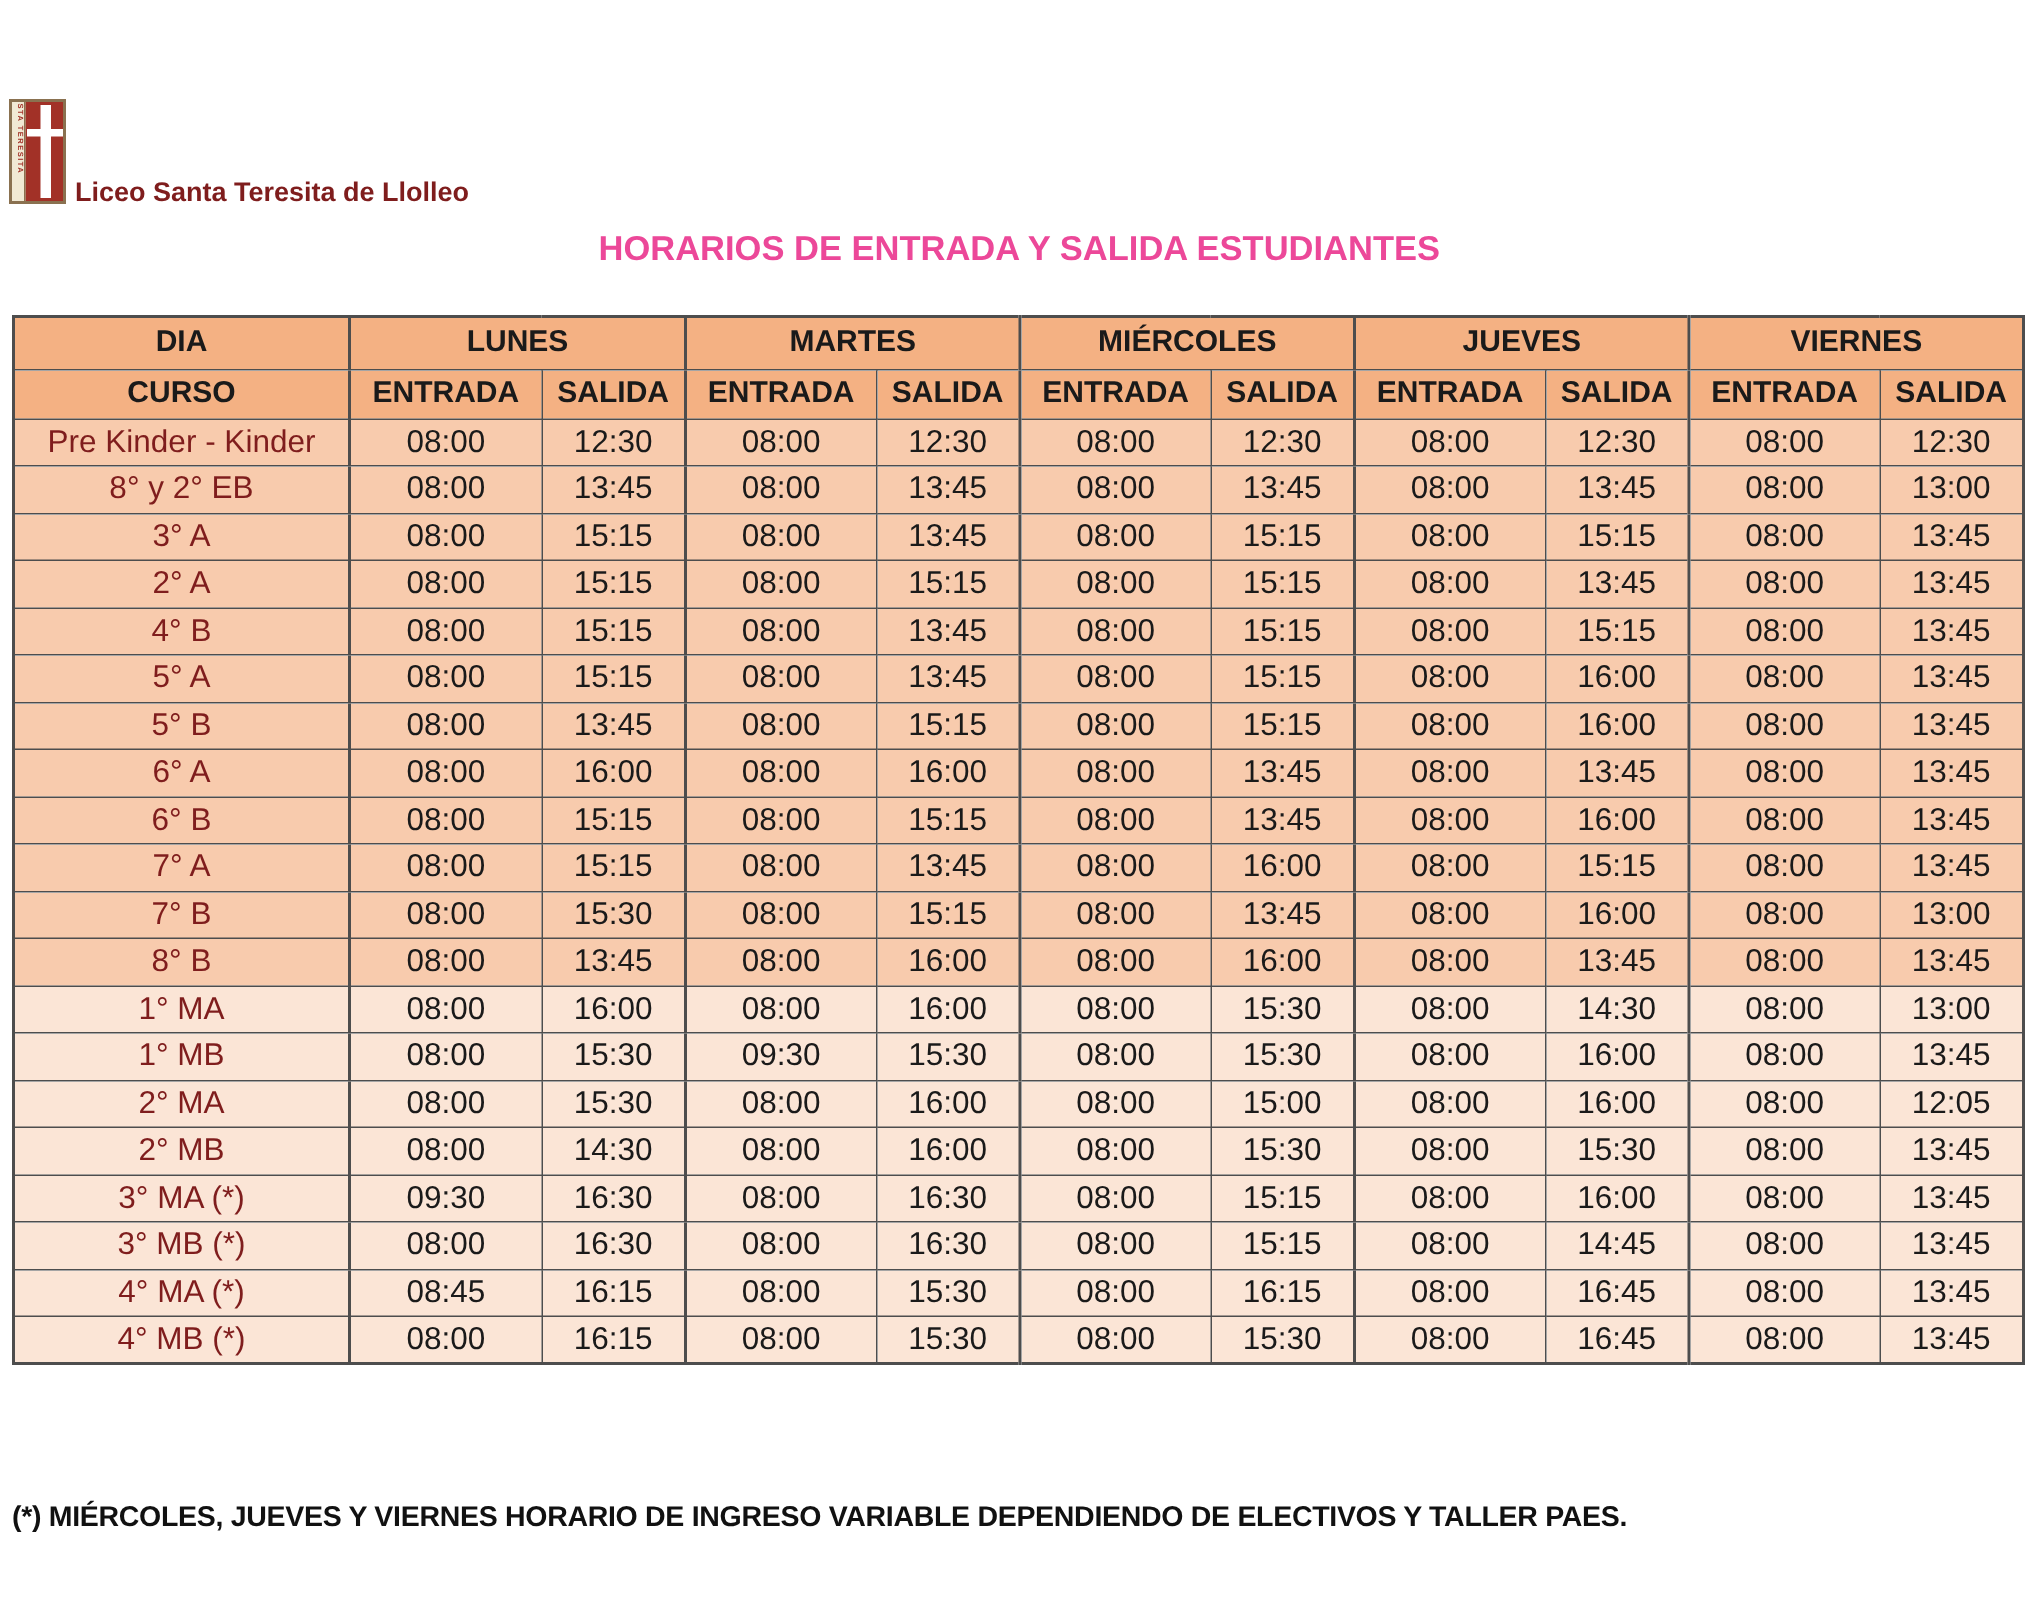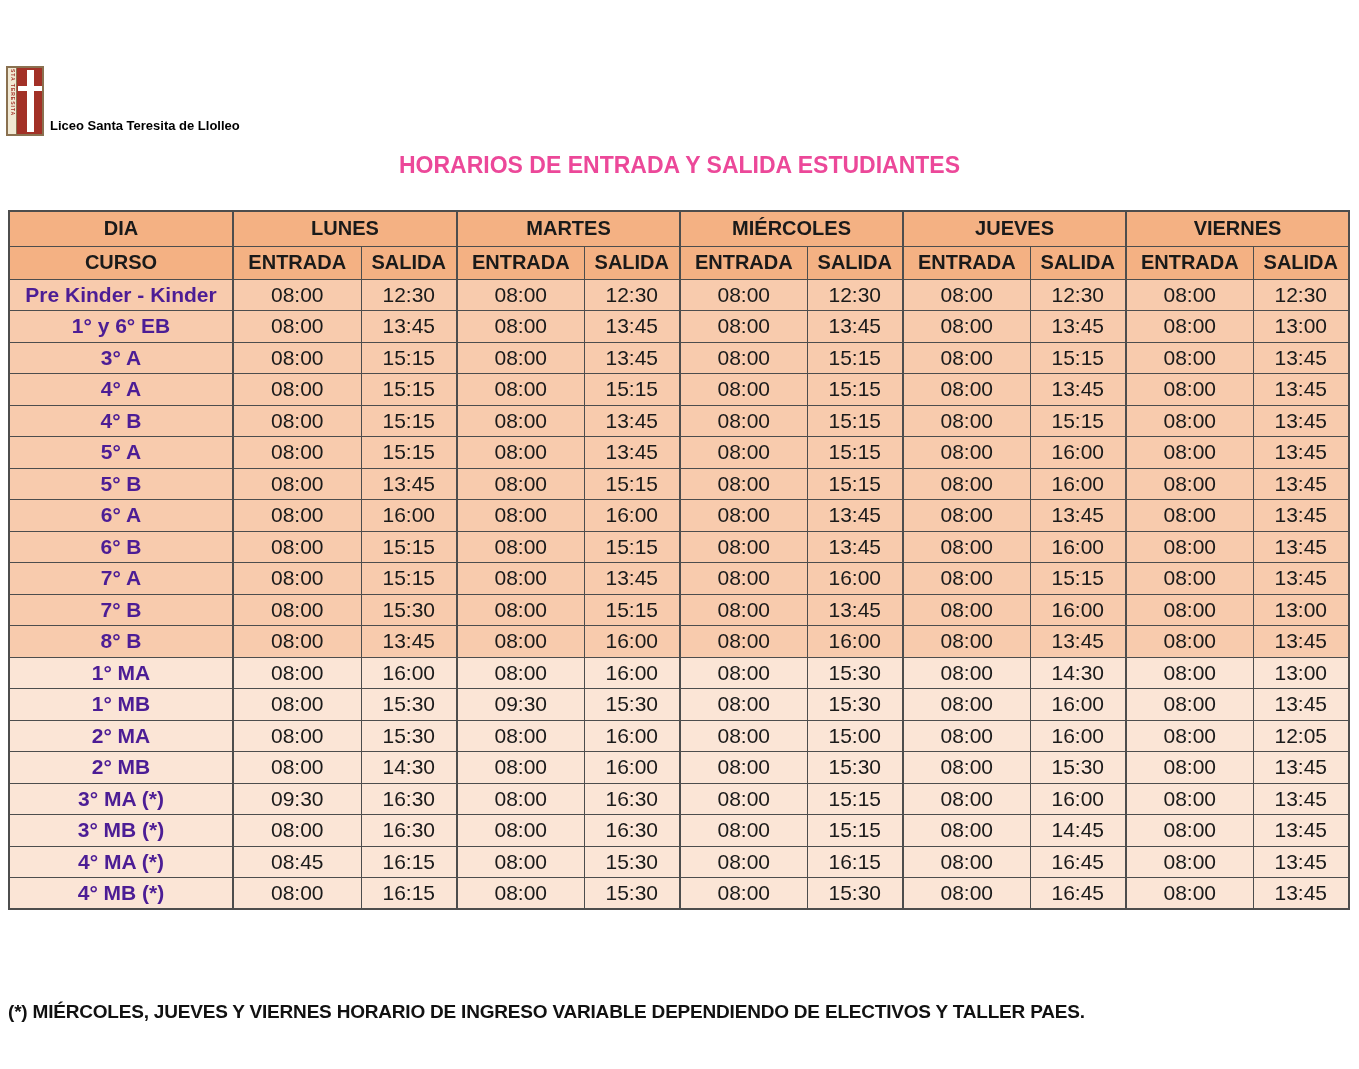--- a/index.html
+++ b/index.html
@@ -49,23 +49,23 @@
   .logo .cross-h {
     position: absolute;
     left: 10px; top: 18px;
     width: 24px; height: 5px;
     background: #ffffff;
   }
 
   .school-name {
     position: absolute;
     left: 50px; top: 118px;
-    font-size: 13px;
+    font-size: 18px;
     font-weight: bold;
-    color: #000000;
+    color: #7f1d1d;
     text-align: right;
   }
 
   .doc-title {
     position: absolute;
     left: 0; top: 152px;
     width: 1359px;
     text-align: center;
     font-size: 23px;
     font-weight: bold;
@@ -95,23 +95,23 @@
   tr.curso-row  { height: 33px; }
   tbody tr      { height: 31.5px; }
 
   .hdr {
     background: #F4B183;
     font-weight: bold;
     font-size: 20px;
     color: #1a1a1a;
   }
   th.curso-cell {
-    font-weight: bold;
+    font-weight: normal;
     font-size: 21px;
-    color: #4c1d95;
+    color: #7f1d1d;
   }
   td.time-cell {
     font-weight: normal;
     font-size: 21px;
     color: #1a1a1a;
   }
   .band-mid   { background: #F8CBAD; }
   .band-light { background: #FBE5D6; }
 
   .footnote {
@@ -185,21 +185,21 @@
           <td class="time-cell band-mid group-left">08:00</td>
           <td class="time-cell band-mid">12:30</td>
           <td class="time-cell band-mid group-left">08:00</td>
           <td class="time-cell band-mid">12:30</td>
           <td class="time-cell band-mid group-left">08:00</td>
           <td class="time-cell band-mid">12:30</td>
           <td class="time-cell band-mid group-left">08:00</td>
           <td class="time-cell band-mid">12:30</td>
         </tr>
         <tr>
-          <th class="curso-cell band-mid">1° y 6° EB</th>
+          <th class="curso-cell band-mid">8° y 2° EB</th>
           <td class="time-cell band-mid group-left">08:00</td>
           <td class="time-cell band-mid">13:45</td>
           <td class="time-cell band-mid group-left">08:00</td>
           <td class="time-cell band-mid">13:45</td>
           <td class="time-cell band-mid group-left">08:00</td>
           <td class="time-cell band-mid">13:45</td>
           <td class="time-cell band-mid group-left">08:00</td>
           <td class="time-cell band-mid">13:45</td>
           <td class="time-cell band-mid group-left">08:00</td>
           <td class="time-cell band-mid">13:00</td>
@@ -211,21 +211,21 @@
           <td class="time-cell band-mid group-left">08:00</td>
           <td class="time-cell band-mid">13:45</td>
           <td class="time-cell band-mid group-left">08:00</td>
           <td class="time-cell band-mid">15:15</td>
           <td class="time-cell band-mid group-left">08:00</td>
           <td class="time-cell band-mid">15:15</td>
           <td class="time-cell band-mid group-left">08:00</td>
           <td class="time-cell band-mid">13:45</td>
         </tr>
         <tr>
-          <th class="curso-cell band-mid">4° A</th>
+          <th class="curso-cell band-mid">2° A</th>
           <td class="time-cell band-mid group-left">08:00</td>
           <td class="time-cell band-mid">15:15</td>
           <td class="time-cell band-mid group-left">08:00</td>
           <td class="time-cell band-mid">15:15</td>
           <td class="time-cell band-mid group-left">08:00</td>
           <td class="time-cell band-mid">15:15</td>
           <td class="time-cell band-mid group-left">08:00</td>
           <td class="time-cell band-mid">13:45</td>
           <td class="time-cell band-mid group-left">08:00</td>
           <td class="time-cell band-mid">13:45</td>

